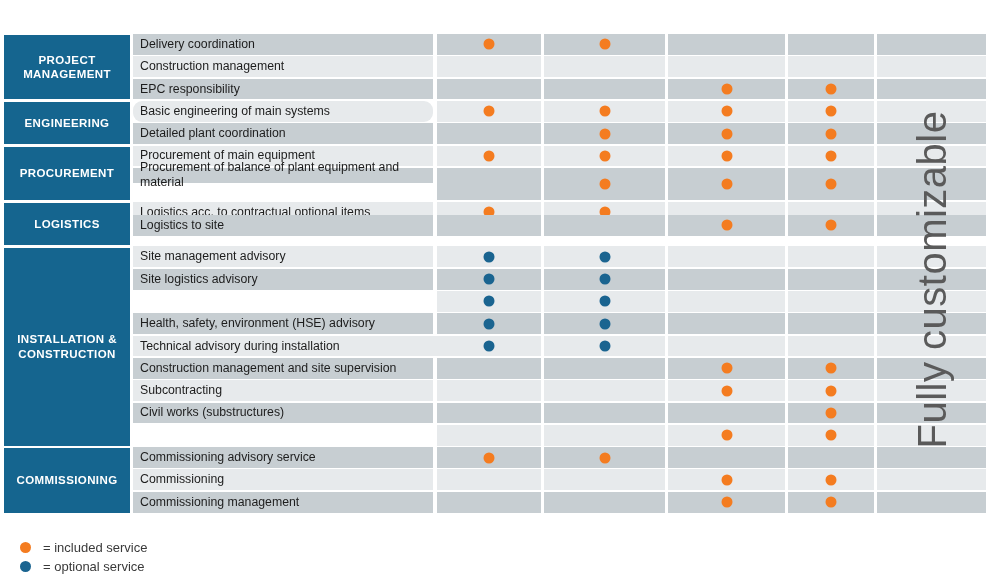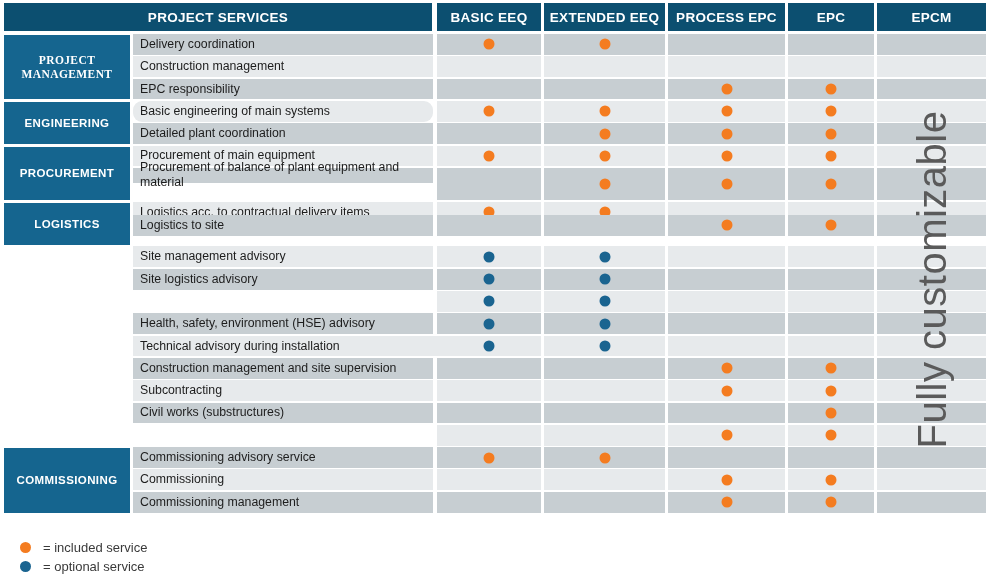--- a/index.html
+++ b/index.html
@@ -177,41 +177,36 @@
   .legend-text {
     font-size: 13px;
     color: #3a3a3a;
   }
 </style>
 </head>
 <body>
 
 <div id="matrix">
 
-  <div class="header-row">
-    <div class="hdr-cell hdr-services">PROJECT SERVICES</div>
-    <div class="hdr-cell hdr-c1">BASIC EEQ</div>
-    <div class="hdr-cell hdr-c2">EXTENDED EEQ</div>
-    <div class="hdr-cell hdr-c3">PROCESS EPC</div>
-    <div class="hdr-cell hdr-c4">EPC</div>
-    <div class="hdr-cell hdr-c5">EPCM</div>
-  </div>
 
   <div class="body-area" id="body-area">
-      <div class="cat-block" style="top: 1.2px; height: 64.3px; font-family: Liberation Serif, serif;">
+      <div class="cat-block" style="top: 1.2px; height: 64.3px;">
         <span>PROJECT MANAGEMENT</span>
       </div>
       <div class="cat-block" style="top: 68.1px; height: 42px;">
         <span>ENGINEERING</span>
       </div>
       <div class="cat-block" style="top: 112.7px; height: 53.7px;">
         <span>PROCUREMENT</span>
       </div>
       <div class="cat-block" style="top: 169px; height: 42px;">
         <span>LOGISTICS</span>
+      </div>
+      <div class="cat-block" style="top: 213.6px; height: 198.1px;">
+        <span>INSTALLATION &amp; CONSTRUCTION</span>
       </div>
       <div class="cat-block" style="top: 414.3px; height: 64.3px;">
         <span>COMMISSIONING</span>
       </div>
       <div class="svc-row" style="top: 0px; height: 22.3px;">
         <div class="cell c0 band-a" style="height: 20.9px;">
           <div class="svc-label">Delivery coordination</div>
         </div>
         <div class="cell c1 band-a" style="height: 20.9px;">
           <span class="dot included"></span>
@@ -310,21 +305,21 @@
         <div class="cell c3 band-a" style="height: 32.6px;">
           <span class="dot included"></span>
         </div>
         <div class="cell c4 band-a" style="height: 32.6px;">
           <span class="dot included"></span>
         </div>
         <div class="cell c5 band-a" style="height: 32.6px;"></div>
       </div>
       <div class="svc-row" style="top: 167.8px; height: 22.3px;">
         <div class="cell c0 band-b" style="height: 20.9px;">
-          <div class="svc-label">Logistics acc. to contractual delivery items</div>
+          <div class="svc-label">Logistics acc. to contractual optional items</div>
         </div>
         <div class="cell c1 band-b" style="height: 20.9px;">
           <span class="dot included"></span>
         </div>
         <div class="cell c2 band-b" style="height: 20.9px;">
           <span class="dot included"></span>
         </div>
         <div class="cell c3 band-b" style="height: 20.9px;"></div>
         <div class="cell c4 band-b" style="height: 20.9px;"></div>
         <div class="cell c5 band-b" style="height: 20.9px;"></div>

